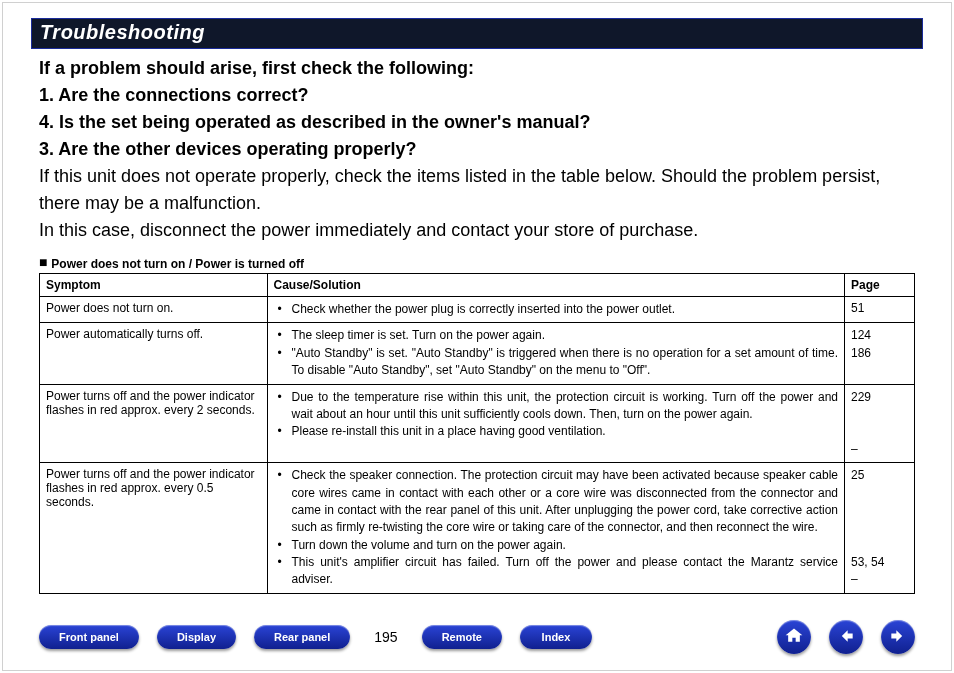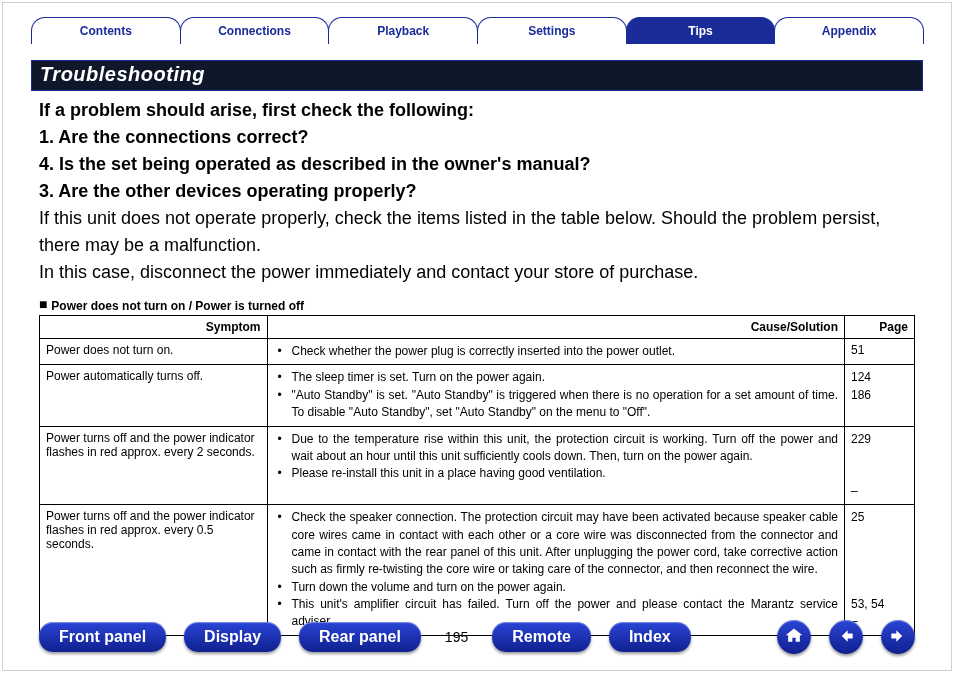--- a/index.html
+++ b/index.html
@@ -93,21 +93,21 @@
     font-size: 12px;
   }
   table.trouble th, table.trouble td {
     border: 1px solid #000;
     padding: 4px 6px;
     vertical-align: top;
     text-align: left;
   }
   table.trouble th {
     font-weight: bold;
-    text-align: right;
+    text-align: left;
   }
   col.c1 { width: 26%; }
   col.c2 { width: 66%; }
   col.c3 { width: 8%;  }
   td.page-col { text-align: center; }
   td.page-col a { color:#000000; display:inline; }
   td.page-col div { line-height: 1.45; }
   ul.causes {
     margin: 0;
     padding: 0 0 0 10px;
@@ -129,21 +129,21 @@
     position: absolute;
     left: 0; right: 0; bottom: 16px;
     display: flex;
     align-items: center;
     padding: 0 36px;
     gap: 18px;
   }
   .navbtn {
     background: linear-gradient(#2a44d6, #10208f);
     color: #fff;
-    font-size: 16px;
+    font-size: 11px;
     font-weight: bold;
     border-radius: 14px;
     padding: 6px 20px;
     box-shadow: 0 2px 3px rgba(0,0,0,.4), inset 0 1px 1px rgba(255,255,255,.4);
     cursor: pointer;
     white-space: nowrap;
     min-width: 72px;
     text-align: center;
   }
   .pagenum { font-size: 14px; padding: 0 6px; }
@@ -158,28 +158,20 @@
     cursor: pointer;
   }
   .roundbtn svg { width: 20px; height: 20px; fill: #fff; }
   .grow { flex: 1; }
 </style>
 </head>
 <body>
 
 <div class="page">
 
-  <div class="top-tabs">
-    <div class="tab">Contents</div>
-    <div class="tab">Connections</div>
-    <div class="tab">Playback</div>
-    <div class="tab">Settings</div>
-    <div class="tab active">Tips</div>
-    <div class="tab">Appendix</div>
-  </div>
 
   <div class="title-bar">
     <span>Troubleshooting</span>
   </div>
 
   <div class="intro">
     <div class="bold">If a problem should arise, first check the following:</div>
     <div class="bold">1. Are the connections correct?</div>
     <div class="bold">4. Is the set being operated as described in the owner's manual?</div>
     <div class="bold">3. Are the other devices operating properly?</div>

